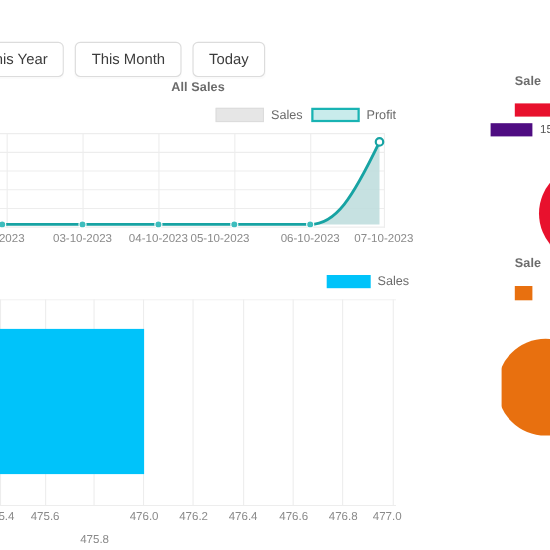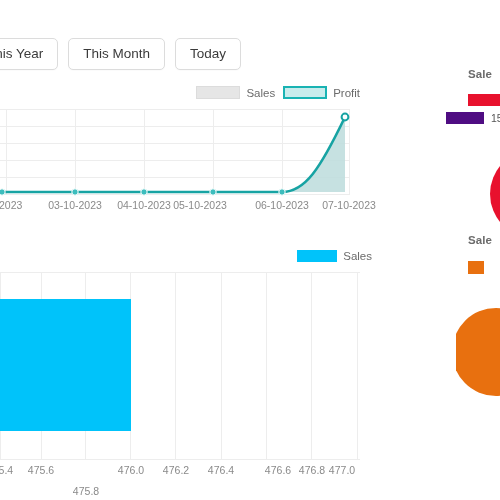--- a/index.html
+++ b/index.html
@@ -176,20 +176,21 @@
 
 <div id="root">
 
   <div class="filter-bar">
     <button class="filter-btn">This Year</button>
     <button class="filter-btn">This Month</button>
     <button class="filter-btn">Today</button>
   </div>
 
   <div class="panel" id="all-sales-panel">
+    <div class="panel-title">All Sales</div>
 
     <div class="legend" style="margin-top:12px;">
       <div class="legend-item">
         <span class="swatch" style="background:#e6e6e6;border:1px solid #dcdcdc;"></span>
         <span class="legend-label">Sales</span>
       </div>
       <div class="legend-item">
         <span class="swatch" style="background:#c9ecec;border:2px solid #19b3b3;"></span>
         <span class="legend-label">Profit</span>
       </div>
@@ -274,23 +275,23 @@
       </svg>
     </div>
 
     <div class="xaxis-row-num">
       <span class="xtick" style="left:0px;">475.4</span>
       <span class="xtick" style="left:41px;">475.6</span>
       <span class="xtick" style="left:86px;margin-top:21px;">475.8</span>
       <span class="xtick" style="left:131px;">476.0</span>
       <span class="xtick" style="left:176px;">476.2</span>
       <span class="xtick" style="left:221px;">476.4</span>
-      <span class="xtick" style="left:278px;">476.6</span>
+      <span class="xtick" style="left:267px;">476.6</span>
       <span class="xtick" style="left:312px;">476.8</span>
-      <span class="xtick" style="left:342px;">477.0</span>
+      <span class="xtick" style="left:352px;">477.0</span>
     </div>
   </div>
 
   <div class="panel" id="pie1-panel">
     <div class="panel-title">Sale</div>
 
     <div id="pie1-legend">
       <div class="pie-legend-row row-red">
         <span class="pie-swatch" style="background:#e8112d;"></span>
 

